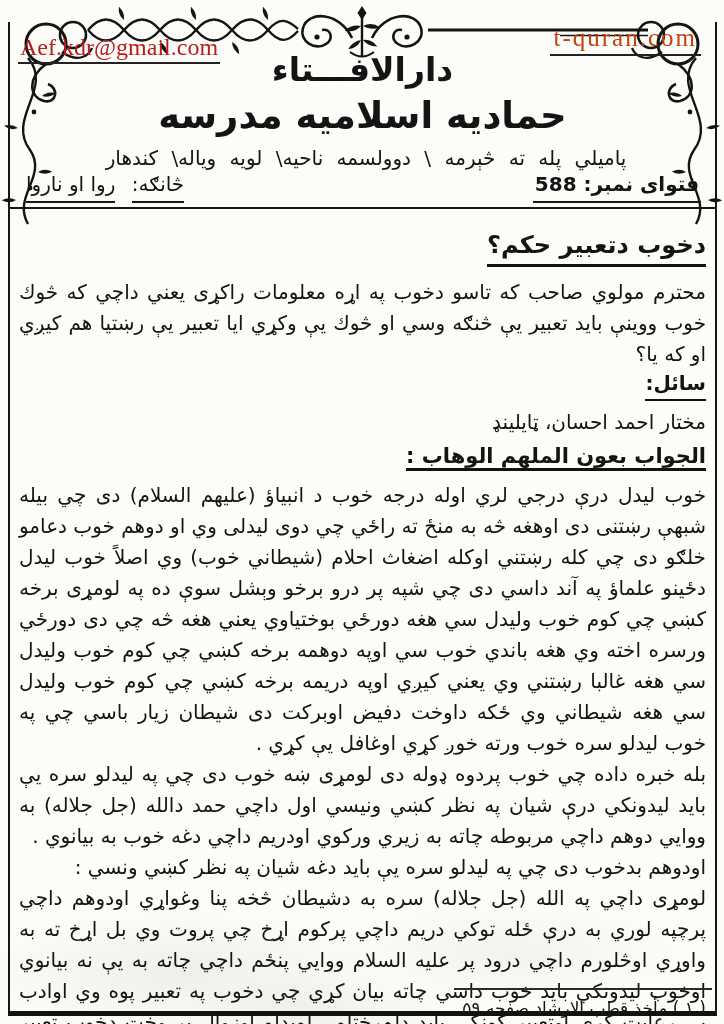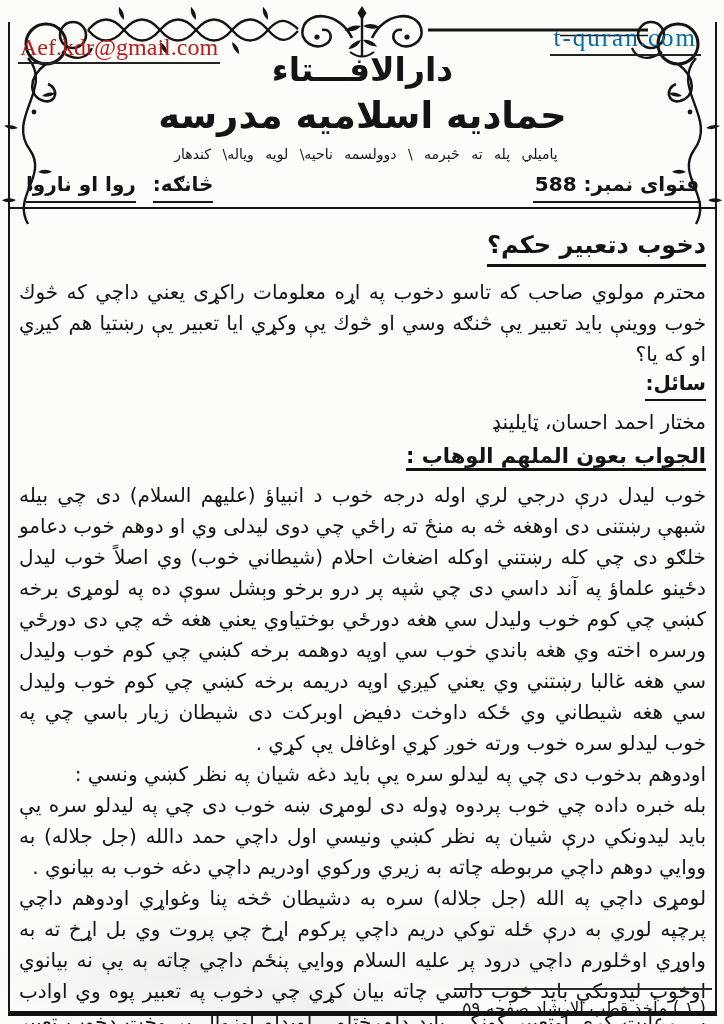--- a/index.html
+++ b/index.html
@@ -27,41 +27,41 @@
   }
   
   #hdr{position:absolute;left:10px;right:9px;top:22px;height:185px;}
   .email{
     position:absolute;left:8px;top:12px;
     font-family:"Liberation Serif",serif;font-size:24px;color:#b91c1c;
     border-bottom:2px solid #222;padding:0 2px 1px 2px;
   }
   .website{
     position:absolute;right:14px;top:2px;
-    font-family:"Liberation Serif",serif;font-size:25px;letter-spacing:2px;color:#0369a1;
+    font-family:"Liberation Serif",serif;font-size:25px;letter-spacing:2px;color:#c2410c;
     border-bottom:2px solid #222;padding:0 4px 2px 4px;
   }
   .title-ar{
     position:absolute;left:0;right:0;top:28px;text-align:center;direction:rtl;
     font-size:33px;font-weight:bold;
   }
   .madrasa{
     position:absolute;left:0;right:0;top:72px;text-align:center;direction:rtl;
     font-size:37px;font-weight:bold;letter-spacing:0;
   }
   .address{
     position:absolute;left:0;right:0;top:124px;text-align:center;direction:rtl;
-    font-size:14px;word-spacing:7px;padding-left:7px;
+    font-size:20px;word-spacing:7px;padding-left:7px;
   }
   .hdr-row{position:absolute;left:6px;right:6px;top:150px;height:34px;direction:rtl;}
   .fatwa-no{
     position:absolute;right:8px;top:0;font-size:20px;font-weight:bold;direction:rtl;
     border-bottom:2px solid #191919;padding:0 2px 5px 2px;
   }
-  .category{position:absolute;left:10px;top:0;font-size:20px;font-weight:bold;direction:rtl;}
+  .category{position:absolute;left:10px;top:0;font-size:20px;font-weight:normal;direction:rtl;}
   .category span{border-bottom:2px solid #191919;padding-bottom:5px;}
   .category .cat-label{margin-left:10px;}
   
   #doc{
     position:absolute;left:10px;right:9px;top:209px;bottom:13px;
     padding:16px 9px 0 9px;direction:rtl;text-align:justify;
   }
   .q-heading{
     display:inline-block;font-size:24px;font-weight:bold;
     border-bottom:3px solid #121212;padding-bottom:5px;margin:6px 0 10px 0;
@@ -171,22 +171,22 @@
     </div>
     <p class="body-p">محترم مولوي صاحب كه تاسو دخوب په اړه معلومات راكړى يعني داچي كه څوك خوب ووينې بايد تعبير يې څنګه وسي او څوك يې وكړي ايا تعبير يې رښتيا هم كيږي او كه يا؟</p>
     <div>
       <span class="label-underline">سائل:</span>
     </div>
     <p class="asker-name">مختار احمد احسان، ټايلينډ</p>
     <div>
       <span class="ans-heading">الجواب بعون الملهم الوهاب :</span>
     </div>
     <p class="body-p">خوب ليدل درې درجي لري اوله درجه خوب د انبياؤ (عليهم السلام) دى چي بيله شبهې رښتنى دى اوهغه څه به منځ ته راځي چي دوى ليدلى وي او دوهم خوب دعامو خلګو دى چي كله رښتني اوكله اضغاث احلام (شيطاني خوب) وي اصلاً خوب ليدل دځينو علماؤ په آند داسي دى چي شپه پر درو برخو وېشل سوې ده په لومړى برخه كښي چي كوم خوب وليدل سي هغه دورځي بوختياوي يعني هغه څه چي دى دورځي ورسره اخته وي هغه باندي خوب سي اوپه دوهمه برخه كښي چي كوم خوب وليدل سي هغه غالبا رښتني وي يعني كيږي اوپه دريمه برخه كښي چي كوم خوب وليدل سي هغه شيطاني وي ځكه داوخت دفيض اوبركت دى شيطان زيار باسي چي په خوب ليدلو سره خوب ورته خوږ كړي اوغافل يې كړي .</p>
+    <p class="body-p">بله خبره داده چي خوب پردوه ډوله دى لومړى ښه خوب دى چي په ليدلو سره يې بايد ليدونكي درې شيان په نظر كښي ونيسي اول داچي حمد دالله (جل جلاله) به ووايي دوهم داچي مربوطه چاته به زيري وركوي اودريم داچي دغه خوب به بيانوي .</p>
     <p class="body-p">اودوهم بدخوب دى چي په ليدلو سره يې بايد دغه شيان په نظر كښي ونسي :</p>
-    <p class="body-p">بله خبره داده چي خوب پردوه ډوله دى لومړى ښه خوب دى چي په ليدلو سره يې بايد ليدونكي درې شيان په نظر كښي ونيسي اول داچي حمد دالله (جل جلاله) به ووايي دوهم داچي مربوطه چاته به زيري وركوي اودريم داچي دغه خوب به بيانوي .</p>
     <p class="body-p">لومړى داچي په الله (جل جلاله) سره به دشيطان څخه پنا وغواړي اودوهم داچي پرچپه لوري به درې ځله توكي دريم داچي پركوم اړخ چي پروت وي بل اړخ ته به واوړي اوڅلورم داچي درود پر عليه السلام ووايي پنځم داچي چاته به يې نه بيانوي اوخوب ليدونكي بايد خوب داسي چاته بيان كړي چي دخوب په تعبير پوه وي اوادب يې رعايت كړي اوتعبير كونكي بايد دلمرختلو ، لويدلو اوزوال پر وخت دخوب تعبير ونكړي. (۱)</p>
 
   </div>
 
   <div class="footnote-rule"></div>
   <div class="footnote">( ۱ ) مأخذ قطب الارشاد صفحه ۵۹.</div>
 
 </div>
 
 </body></html>

